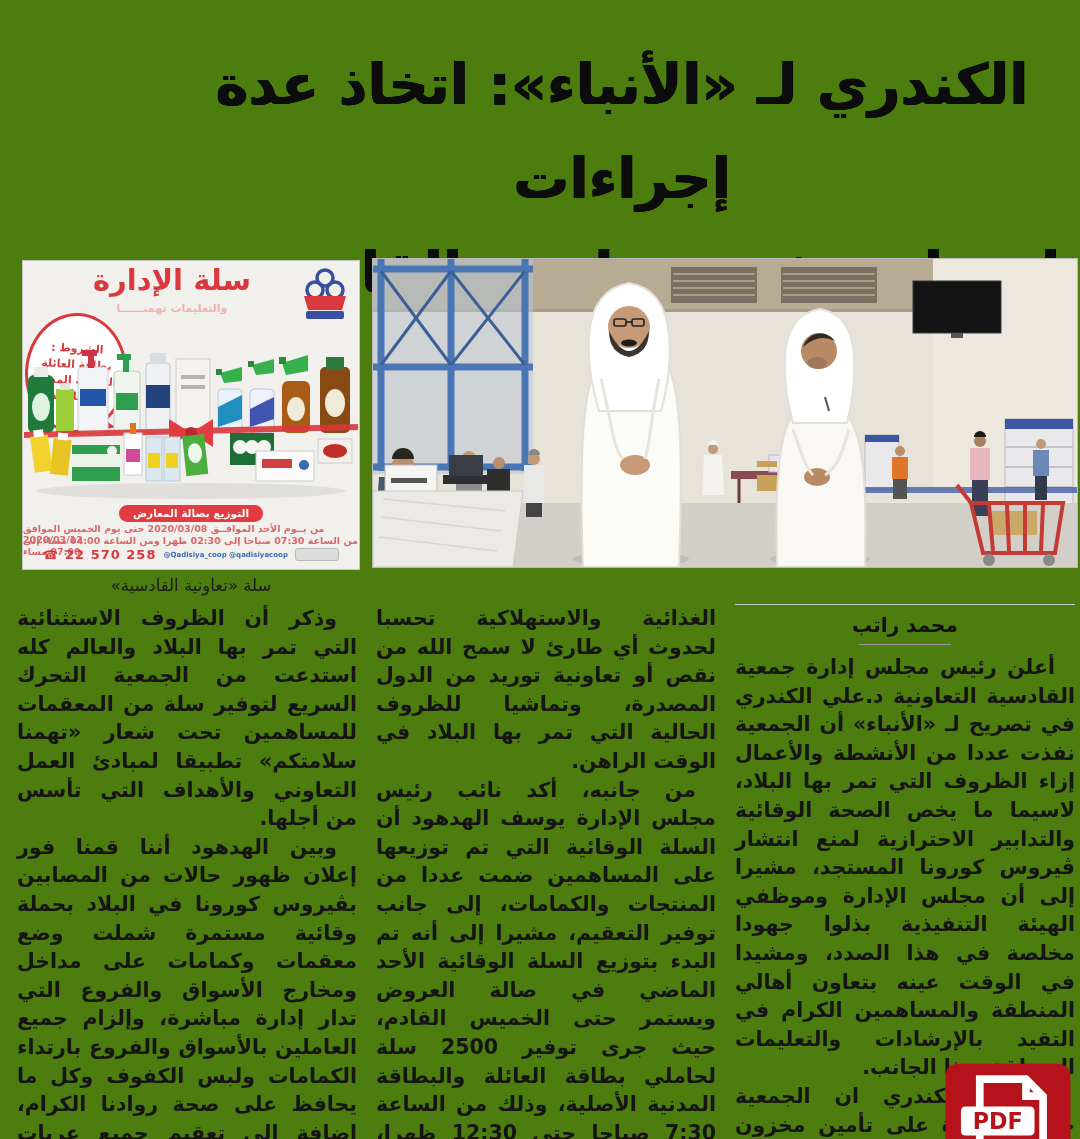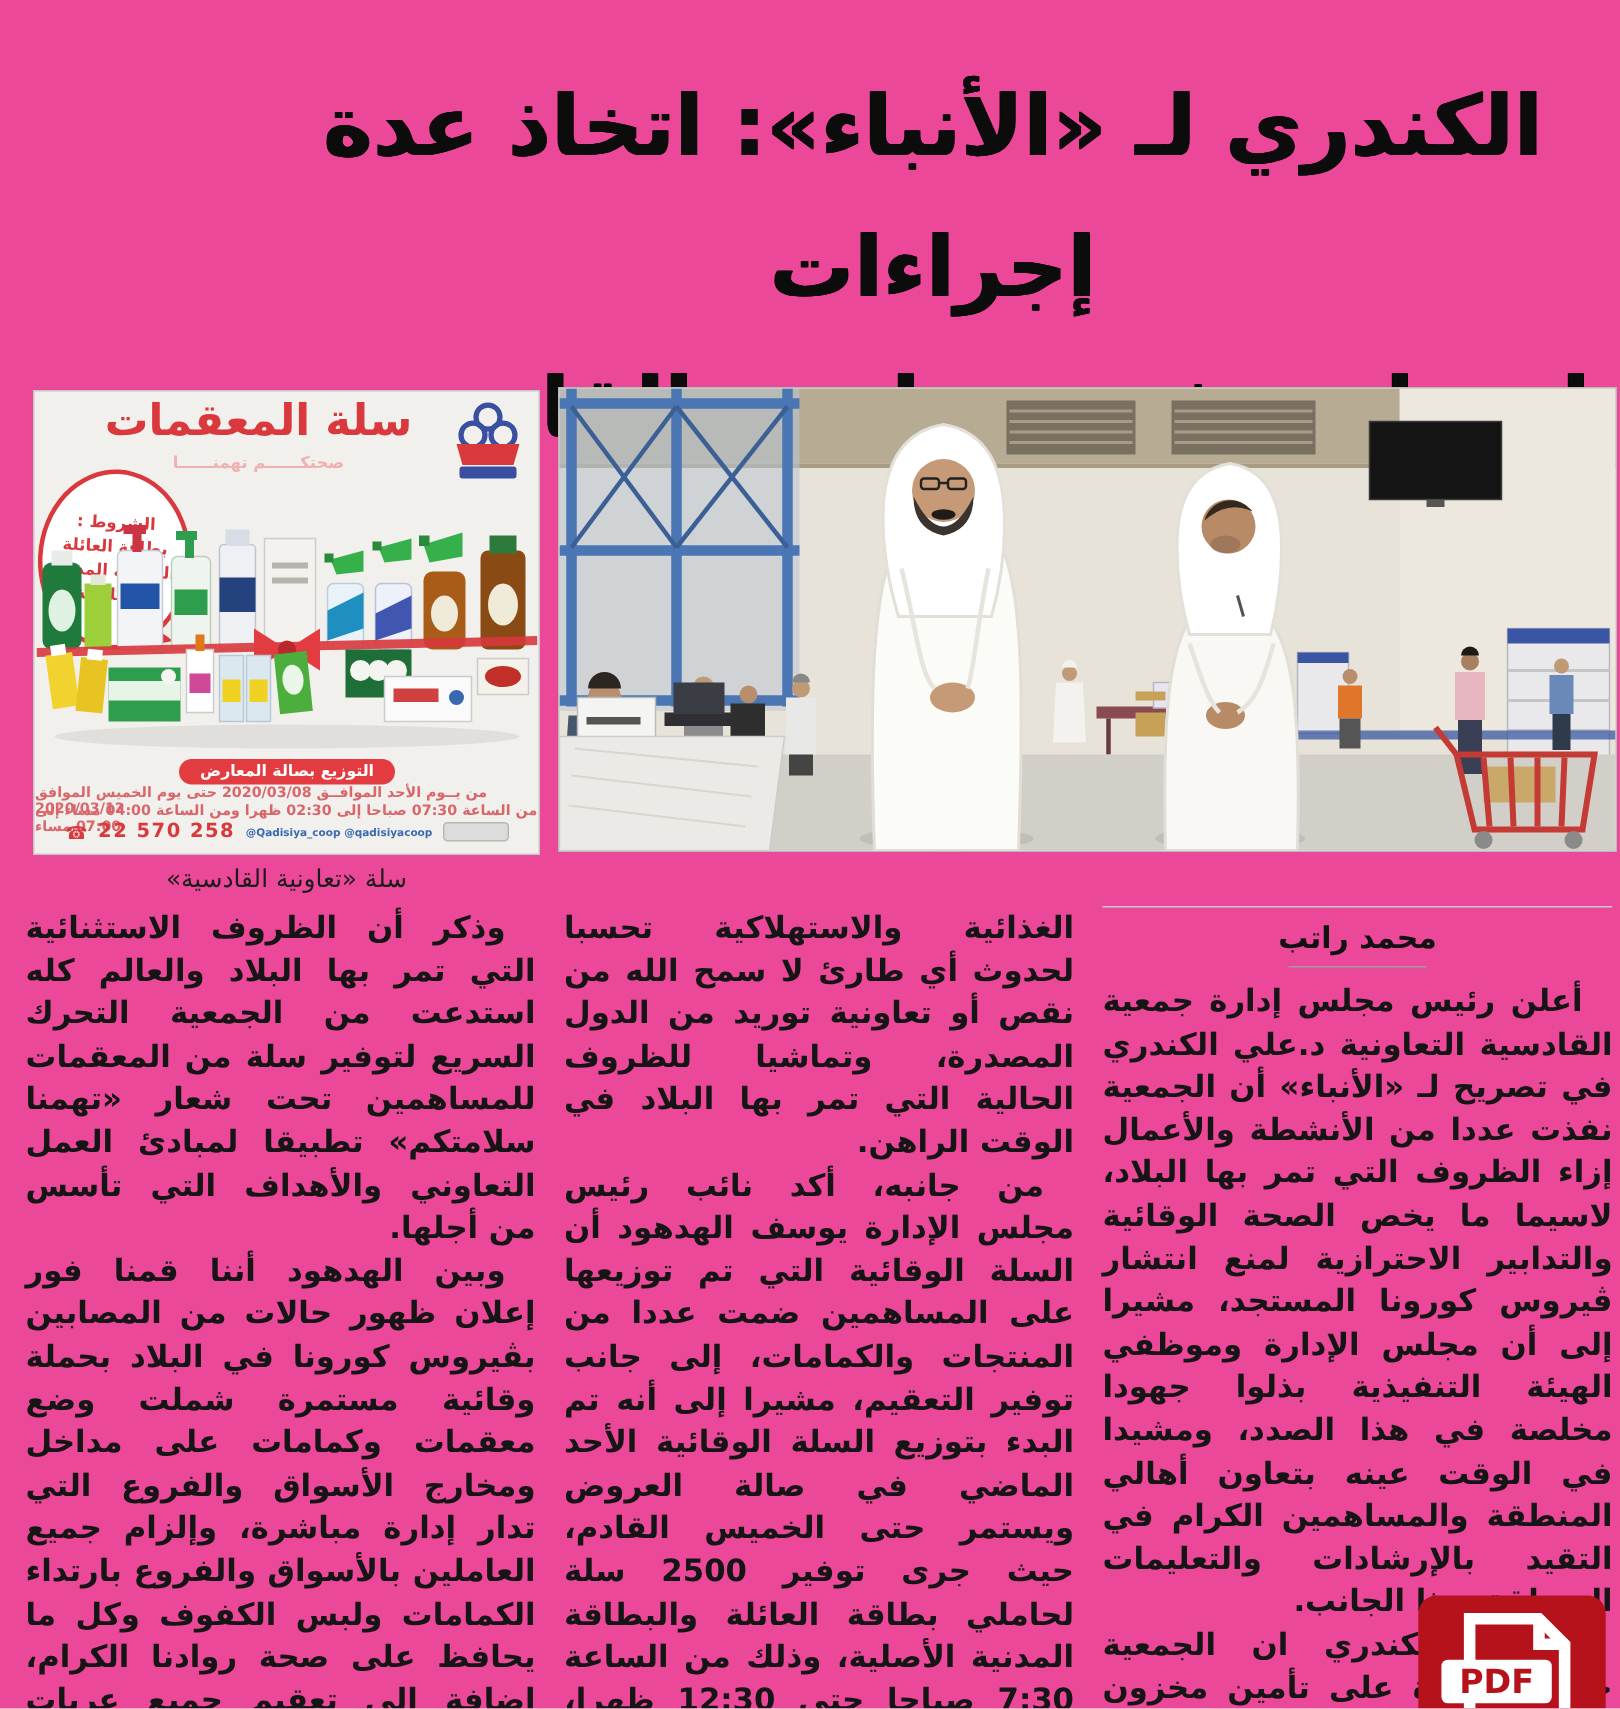--- a/index.html
+++ b/index.html
@@ -1,16 +1,16 @@
 <!DOCTYPE html>
 <html lang="ar"><head>
 <meta charset="utf-8">
 <style>
   html,body{margin:0;padding:0;background:#fff;}
-  #page{position:relative;width:1080px;height:1139px;background:#ec4899;overflow:hidden;
+  #page{position:relative;width:1080px;height:1139px;background:#4d7c0f;overflow:hidden;
         font-family:"DejaVu Sans",sans-serif;direction:rtl;}
   
   .headline{position:absolute;top:38px;left:132px;width:980px;text-align:center;
             font-weight:bold;font-size:56px;line-height:94px;color:#0c0c0c;
             text-shadow:0.5px 0 0 #000, -0.5px 0 0 #000;}
   
   .photo-frame{position:absolute;top:258px;left:372px;width:706px;height:310px;
                border:1px solid #b9b9b9;box-sizing:border-box;background:#e8e3d8;}
   .ad-frame{position:absolute;top:260px;left:22px;width:338px;height:310px;
             border:1px solid #c6c6c6;box-sizing:border-box;background:#f2f0ed;overflow:hidden;}
@@ -69,22 +69,22 @@
 
   <div class="ad-frame">
 
     <svg class="ad-logo" viewBox="0 0 54 58">
       <circle cx="27" cy="12" r="8" fill="none" stroke="#3a4fa0" stroke-width="3.5"></circle>
       <circle cx="17" cy="24" r="8" fill="none" stroke="#3a4fa0" stroke-width="3.5"></circle>
       <circle cx="37" cy="24" r="8" fill="none" stroke="#3a4fa0" stroke-width="3.5"></circle>
       <path d="M6,30 L48,30 L44,44 L10,44 Z" fill="#d9383c"></path>
       <rect x="8" y="45" width="38" height="8" rx="2" fill="#3a4fa0"></rect>
     </svg>
-    <div class="ad-title">سلة المعقمات</div>
-    <div class="ad-sub">صحتكــــــم تهمنــــــا</div>
+    <div class="ad-title">سلة الإدارة</div>
+    <div class="ad-sub">والتعليمات تهمنــــــا</div>
 
     <div class="ad-bubble">
       <span>الشروط :</span>
       <span>بطاقة العائلة</span>
       <span>البطاقة المدنية</span>
       <span>الأصليـــة</span>
     </div>
     <div class="ad-bubble-tail"></div>
 
     <svg class="ad-products" viewBox="0 0 334 178">

